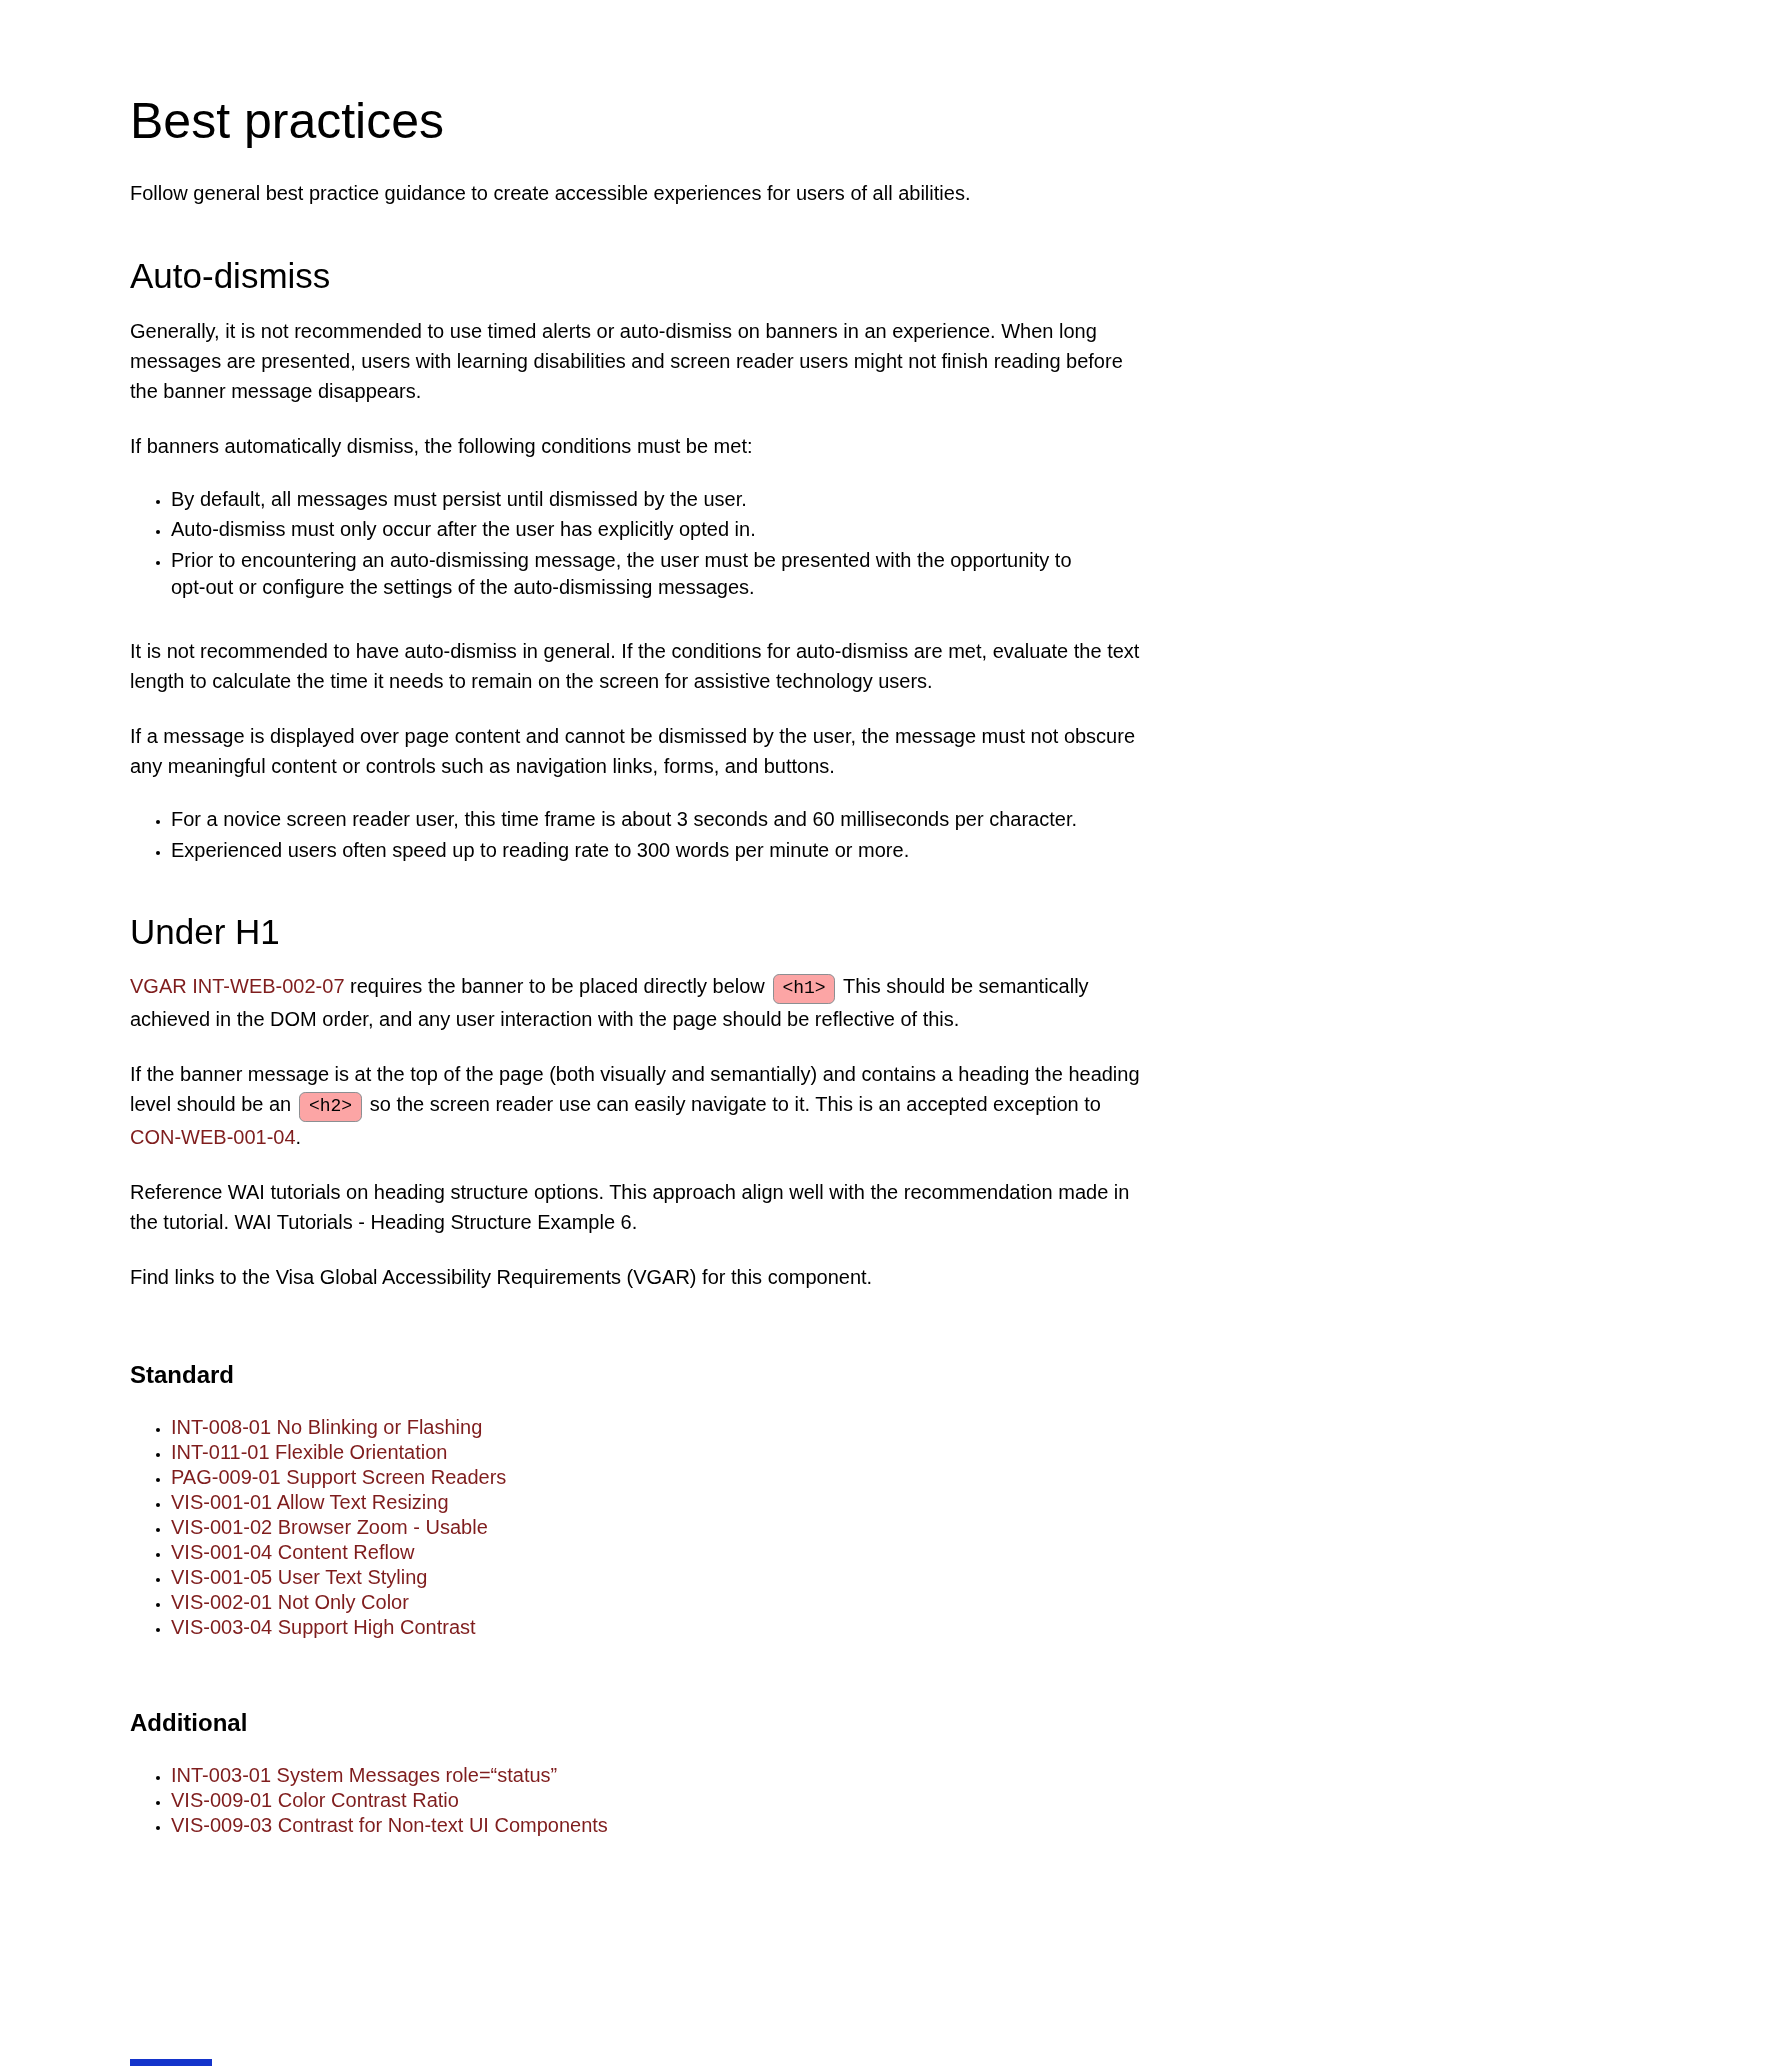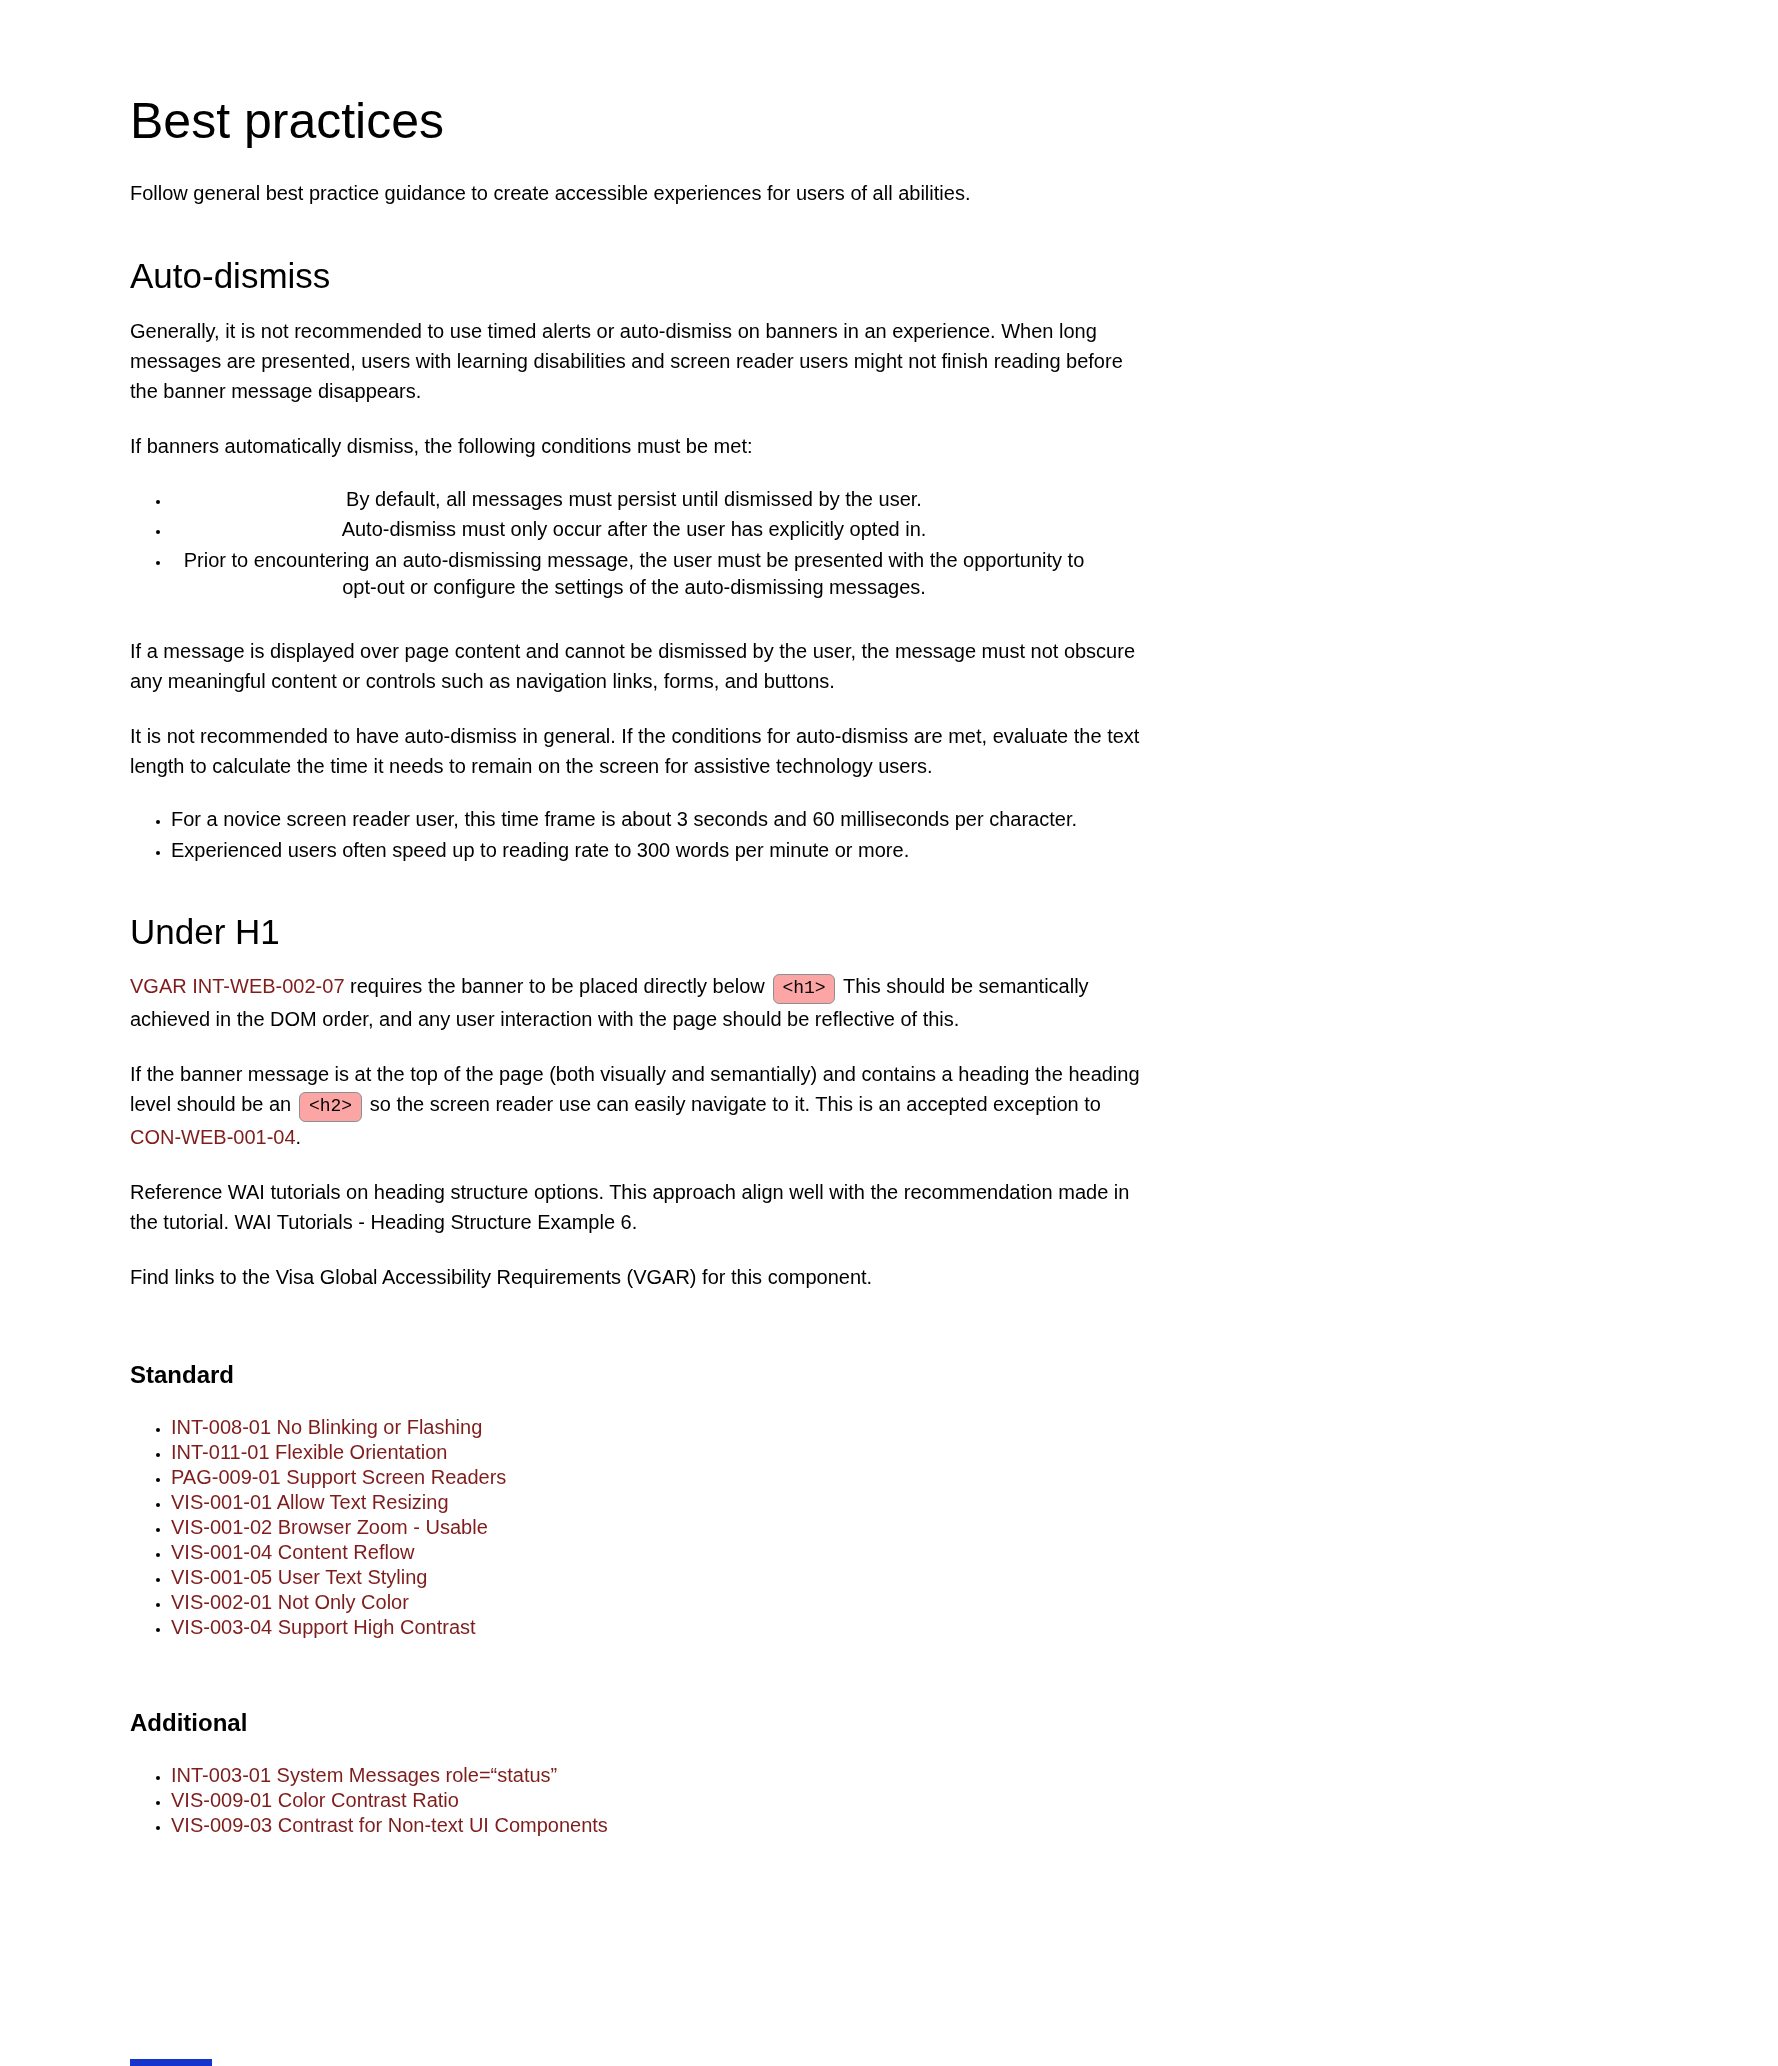--- a/index.html
+++ b/index.html
@@ -50,21 +50,20 @@
     max-width: 1019px;
   }
   ul.doc-list {
     margin: 25px 0 35px 0;
     padding-left: 41px;
     list-style: disc;
     max-width: 1050px;
   }
   ul.doc-list.narrow {
     max-width: 926px;
-    text-align: center;
   }
   ul.doc-list li {
     font-size: 20px;
     line-height: 27px;
     margin: 0 0 3.7px 0;
   }
   ul.doc-list li::marker {
     font-size: 0.72em;
     color: #000000;
   }
@@ -128,23 +127,23 @@
 
   <ul class="doc-list narrow">
 
       <li>By default, all messages must persist until dismissed by the user.</li>
 
       <li>Auto-dismiss must only occur after the user has explicitly opted in.</li>
 
       <li>Prior to encountering an auto-dismissing message, the user must be presented with the opportunity to opt-out or configure the settings of the auto-dismissing messages.</li>
     </ul>
 
+  <p class="doc-p">It is not recommended to have auto-dismiss in general. If the conditions for auto-dismiss are met, evaluate the text length to calculate the time it needs to remain on the screen for assistive technology users.</p>
+
   <p class="doc-p">If a message is displayed over page content and cannot be dismissed by the user, the message must not obscure any meaningful content or controls such as navigation links, forms, and buttons.</p>
-
-  <p class="doc-p">It is not recommended to have auto-dismiss in general. If the conditions for auto-dismiss are met, evaluate the text length to calculate the time it needs to remain on the screen for assistive technology users.</p>
 
   <ul class="doc-list">
 
       <li>For a novice screen reader user, this time frame is about 3 seconds and 60 milliseconds per character.</li>
 
       <li>Experienced users often speed up to reading rate to 300 words per minute or more.</li>
     </ul>
 
   <h2 class="doc-h2">Under H1</h2>
 

